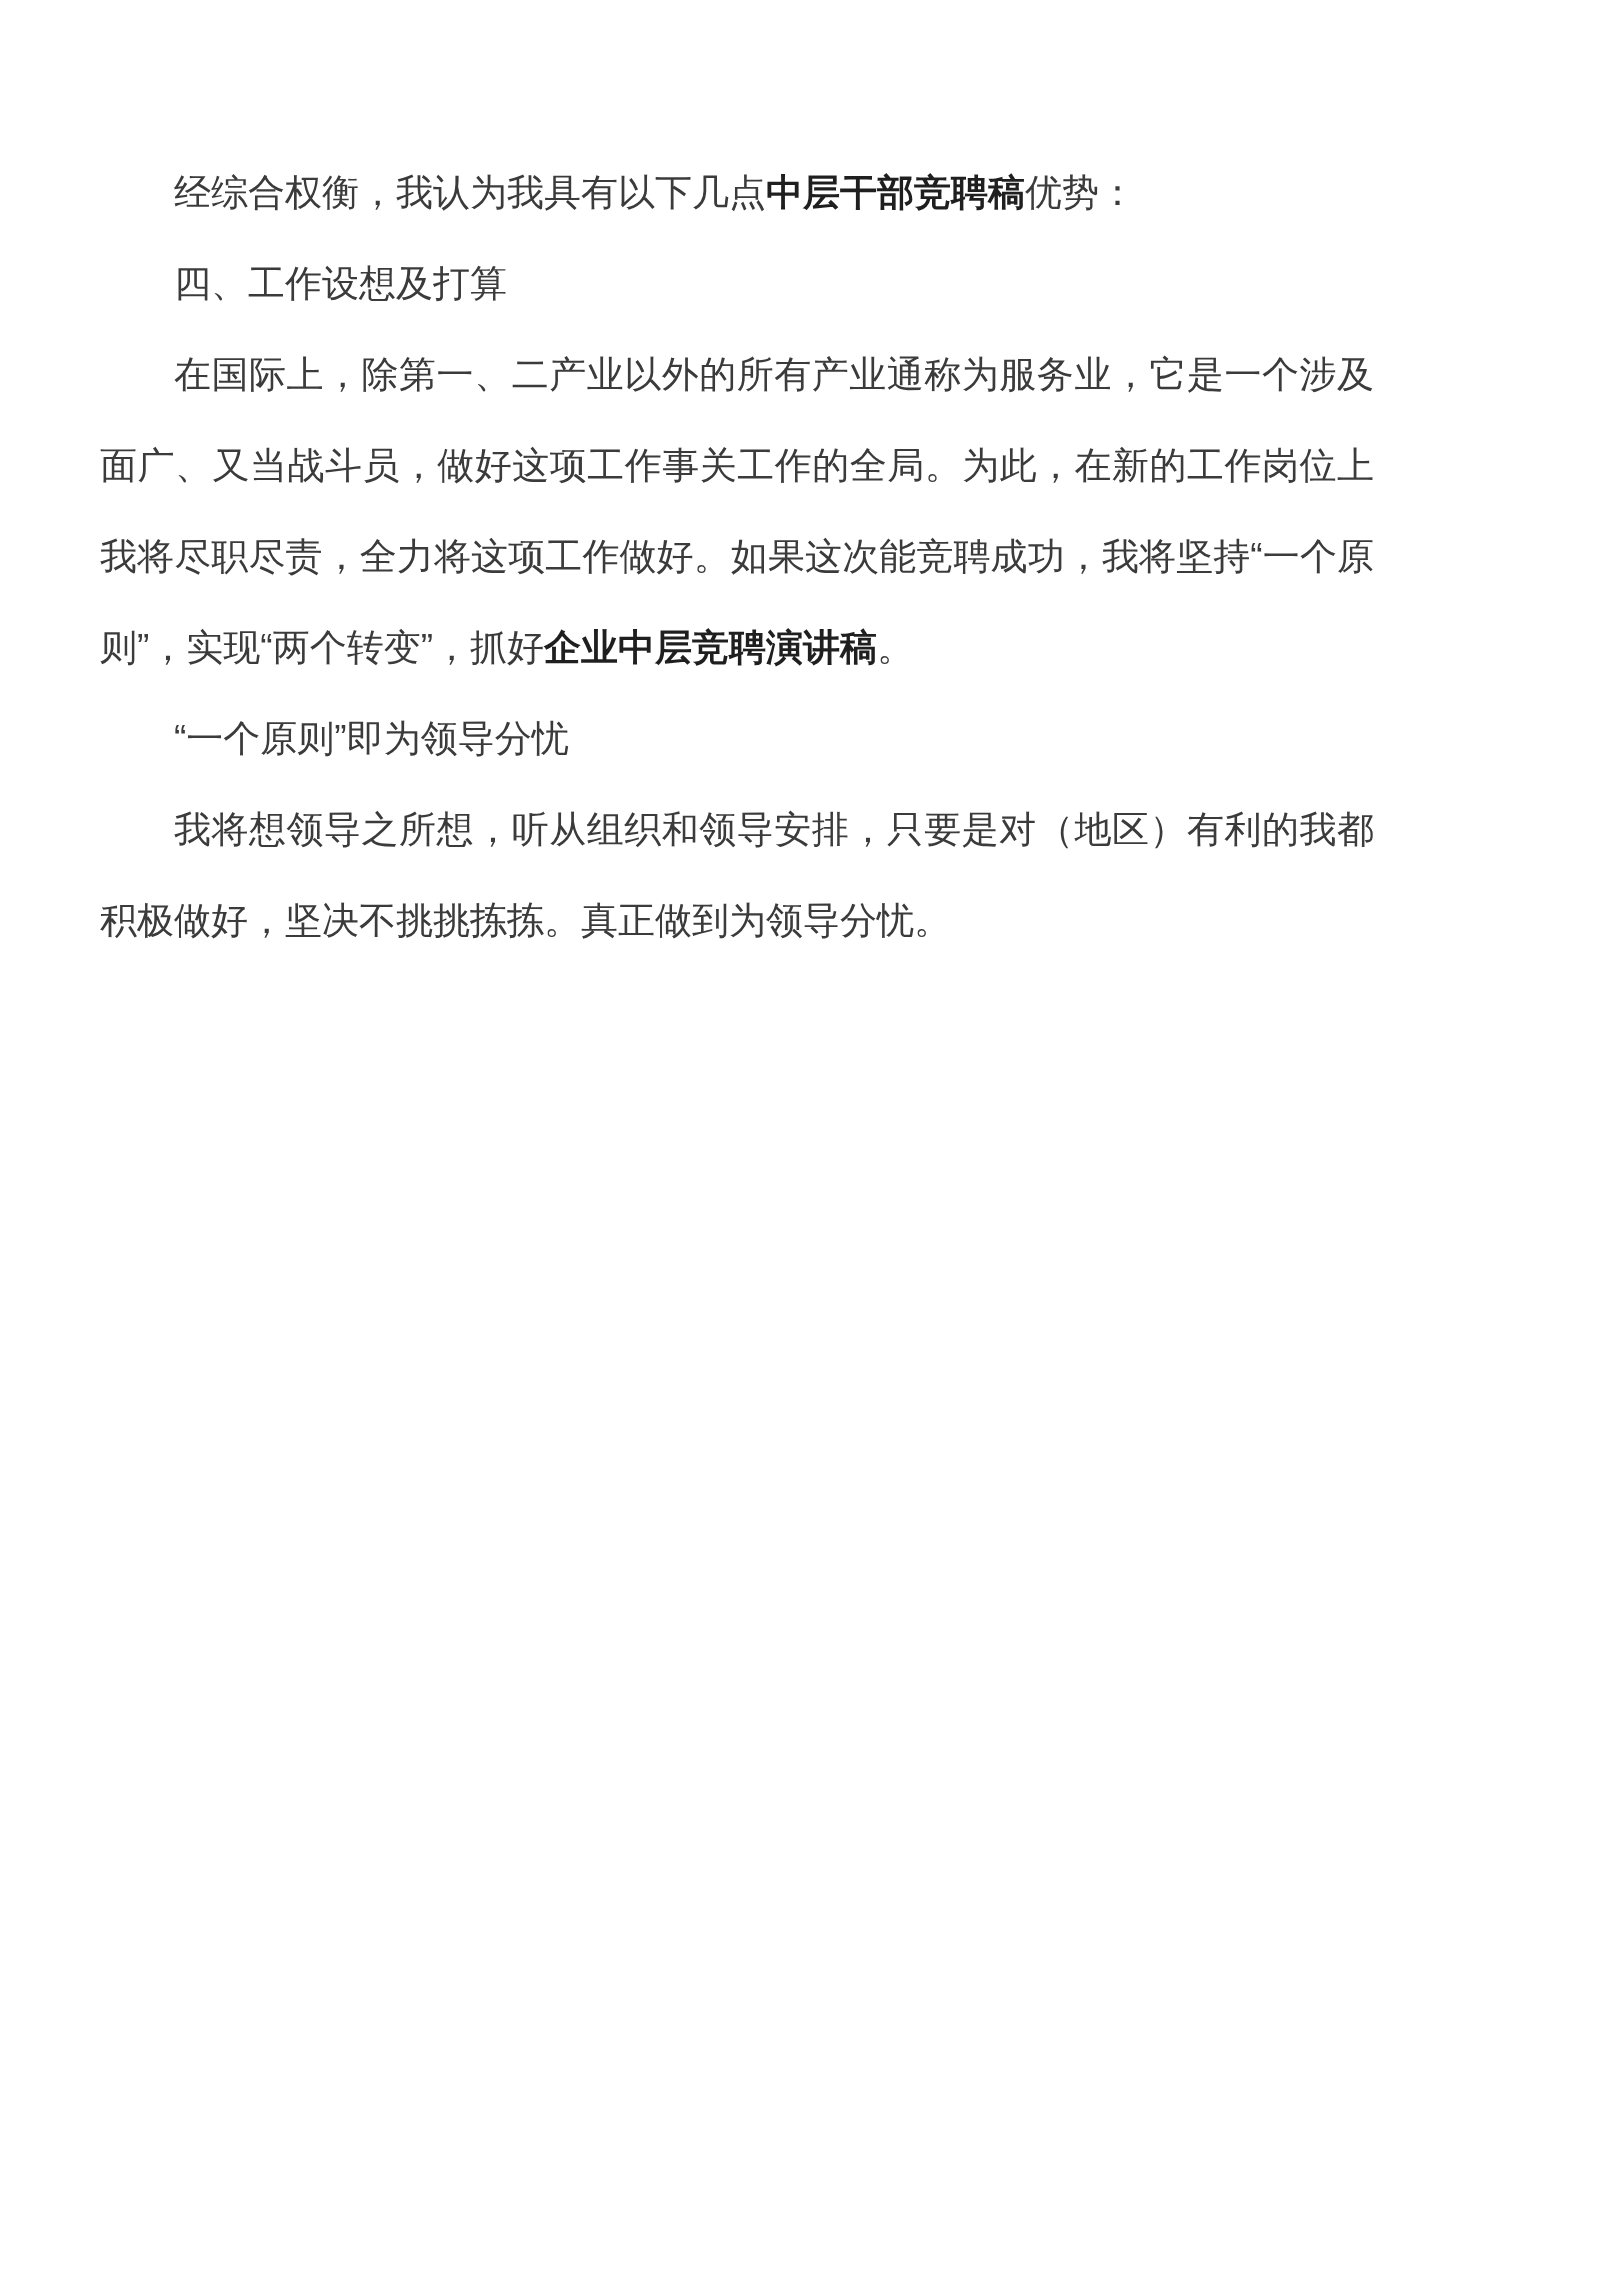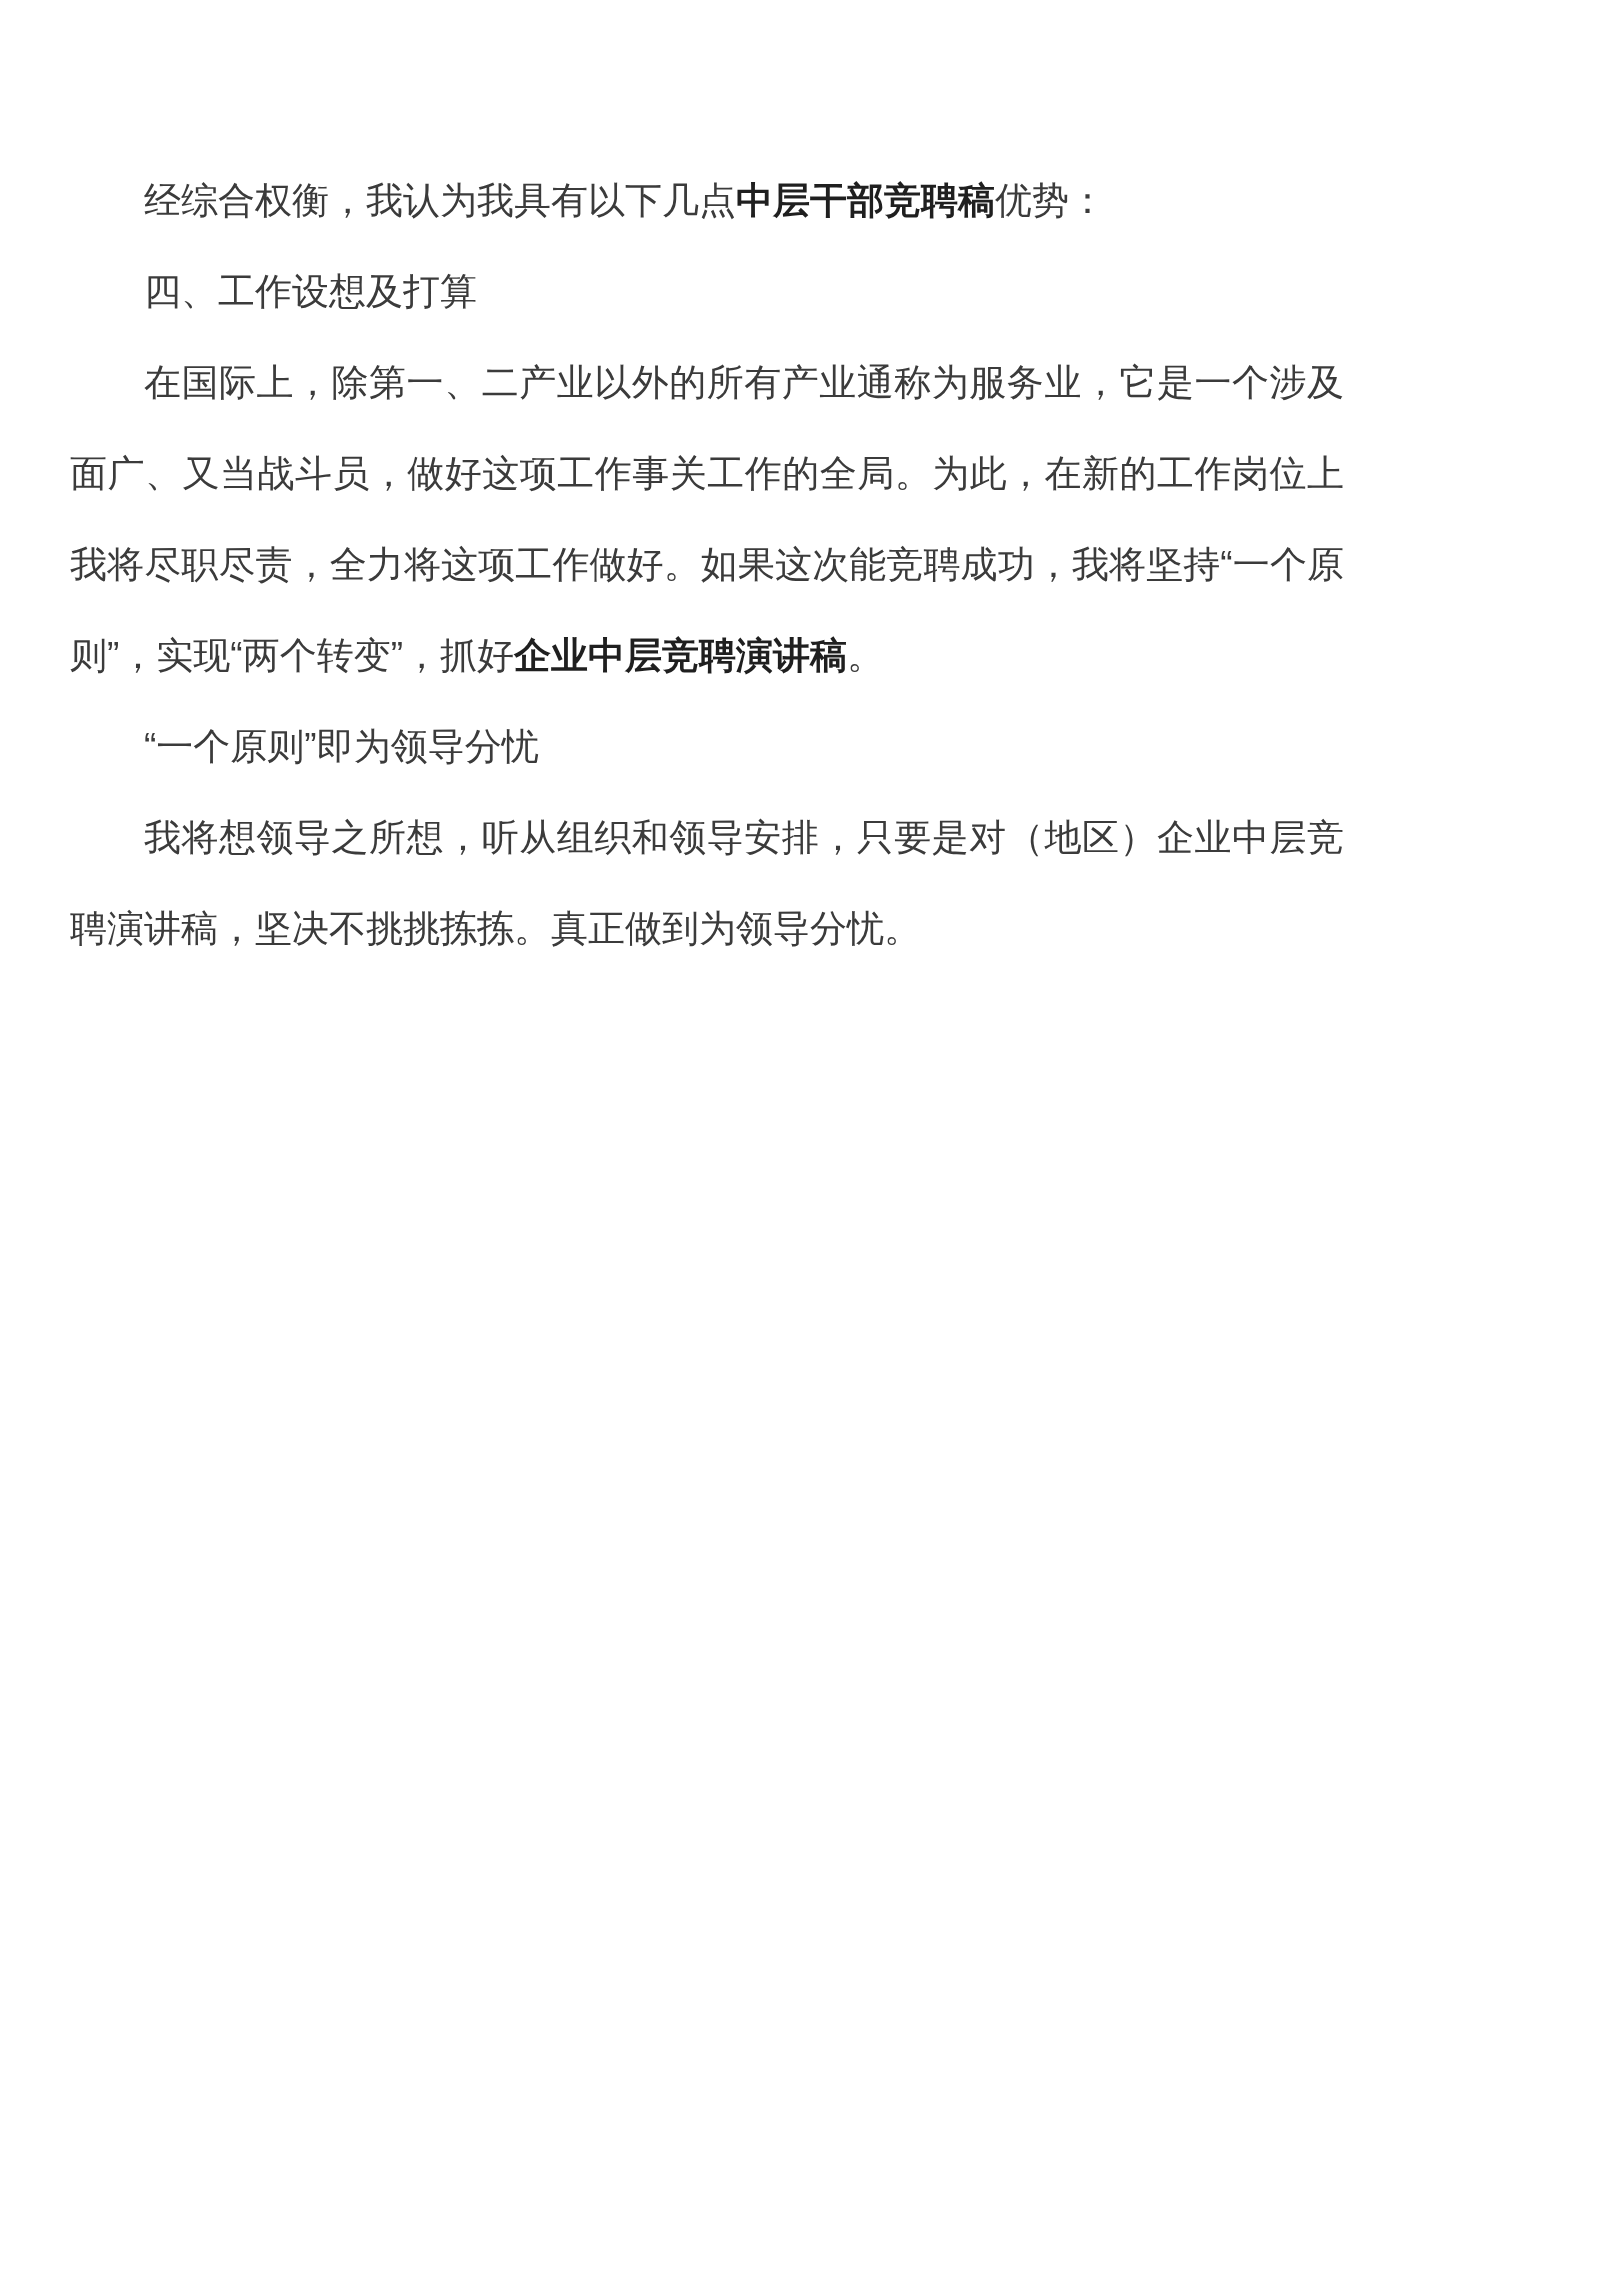--- a/index.html
+++ b/index.html
@@ -4,24 +4,24 @@
 <style>
   html, body {
     margin: 0;
     padding: 0;
     background: #ffffff;
   }
   .page {
     position: relative;
     width: 1621px;
     height: 1613px;
-    margin: 16px auto;
+    margin: 8px auto;
     background: #ffffff;
     box-sizing: border-box;
-    padding: 139px 173px 0 70px;
+    padding: 139px 173px 0 100px;
     overflow: hidden;
     font-family: "Liberation Sans", sans-serif;
   }
   .doc {
     width: 1274px;
   }
   .doc p {
     margin: 0;
     padding: 0;
     font-size: 37px;
@@ -40,16 +40,16 @@
 </style>
 </head>
 <body>
 
 <div class="page">
   <div class="doc" style="color: rgb(59, 59, 59);">
       <p><span>经综合权衡，我认为我具有以下几点</span><span class="bold">中层干部竞聘稿</span><span>优势：</span></p>
       <p><span>四、工作设想及打算</span></p>
       <p><span>在国际上，除第一、二产业以外的所有产业通称为服务业，它是一个涉及面广、又当战斗员，做好这项工作事关工作的全局。为此，在新的工作岗位上我将尽职尽责，全力将这项工作做好。如果这次能竞聘成功，我将坚持“一个原则”，实现“两个转变”，抓好</span><span class="bold">企业中层竞聘演讲稿</span><span>。</span></p>
       <p><span>“一个原则”即为领导分忧</span></p>
-      <p><span>我将想领导之所想，听从组织和领导安排，只要是对（地区）企业中层竞聘演讲稿，坚决不挑挑拣拣。真正做到为领导分忧。</span></p>
+      <p><span>我将想领导之所想，听从组织和领导安排，只要是对（地区）有利的我都积极做好，坚决不挑挑拣拣。真正做到为领导分忧。</span></p>
     </div>
 </div>
 
 
 </body></html>

